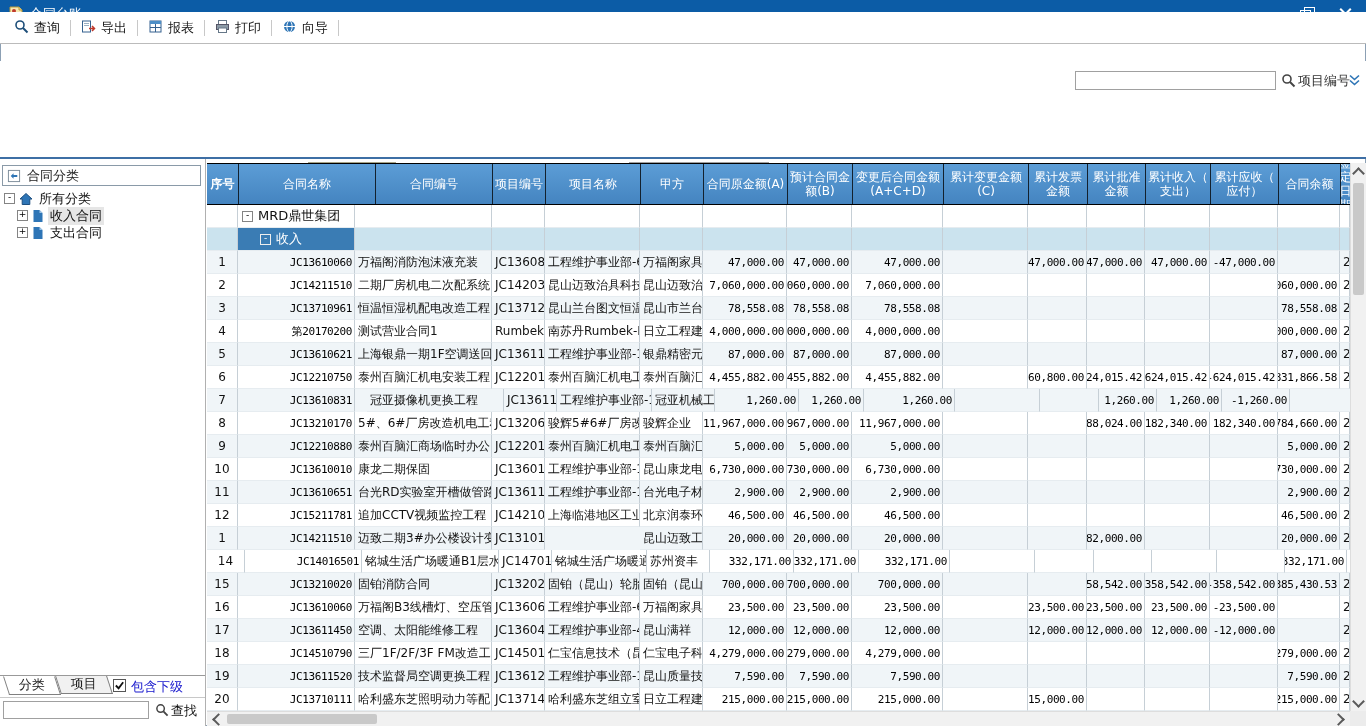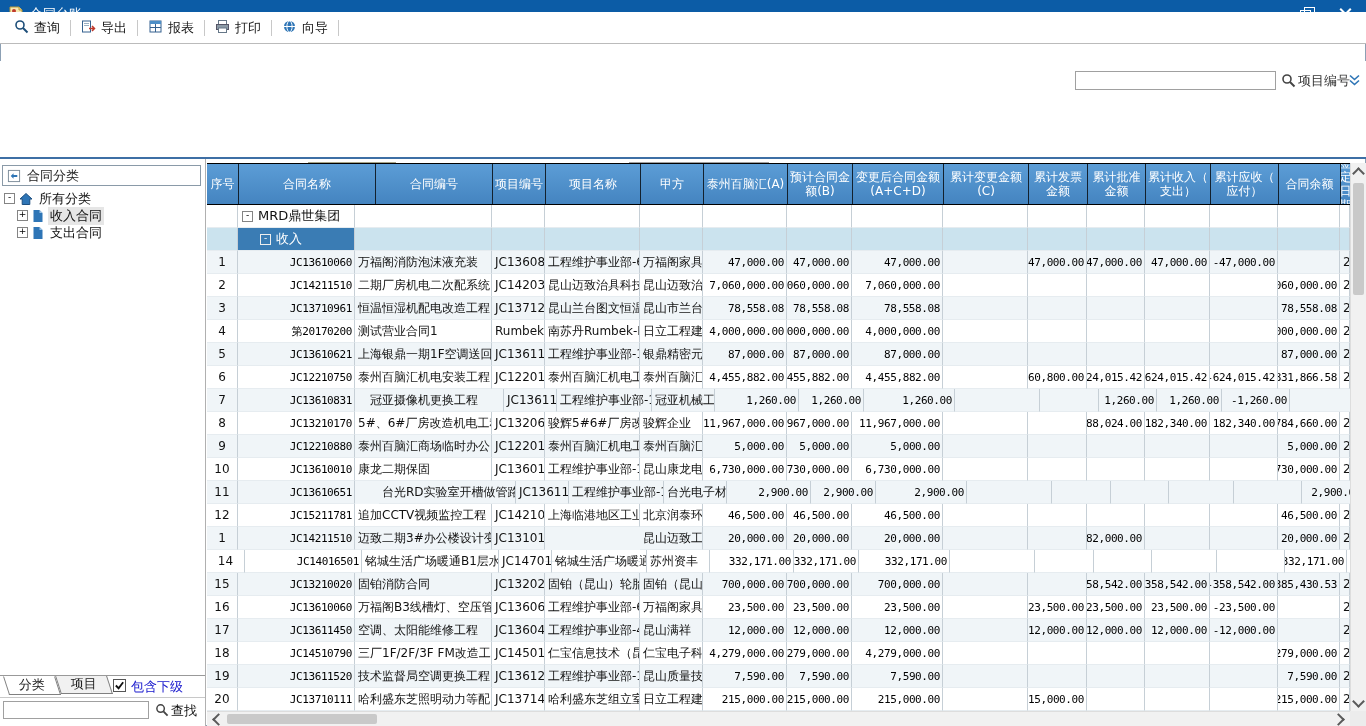--- a/index.html
+++ b/index.html
@@ -295,27 +295,27 @@
             <circle cx="6" cy="6" r="4" fill="none" stroke="#444" stroke-width="1.6"></circle>
             <line x1="9" y1="9" x2="13.5" y2="13.5" stroke="#444" stroke-width="2"></line>
           </svg>
       </span>
       <span class="find-lbl">查找</span>
     </div>
   </div>
 
   <div class="grid">
     <div class="gridhead" id="gridhead">
-        <div class="hcell" style="width: 31px;">序号</div>
+        <div class="hcell" style="width: 31px; font-weight: bold;">序号</div>
         <div class="hcell" style="width: 137px;">合同名称</div>
         <div class="hcell" style="width: 117px;">合同编号</div>
         <div class="hcell" style="width: 53px;">项目编号</div>
         <div class="hcell" style="width: 95px;">项目名称</div>
         <div class="hcell" style="width: 63px;">甲方</div>
-        <div class="hcell" style="width: 84px;">泰州百脑汇(A)</div>
+        <div class="hcell" style="width: 84px;">合同原金额(A)</div>
         <div class="hcell" style="width: 65px;">预计合同金
 额(B)</div>
         <div class="hcell" style="width: 91px;">变更后合同金额
 (A+C+D)</div>
         <div class="hcell" style="width: 85px;">累计变更金额
 (C)</div>
         <div class="hcell" style="width: 59px;">累计发票
 金额</div>
         <div class="hcell" style="width: 58px;">累计批准
 金额</div>
@@ -787,21 +787,21 @@
           <div class="cell " style="width: 62px;">
             <span class="nval">6,730,000.00</span>
           </div>
           <div class="cell txt" style="width: 10px;">2</div>
         </div>
         <div class="trow alt">
           <div class="cell ctr" style="width: 31px;">11</div>
           <div class="cell " style="width: 117px;">
             <span class="nval">JC13610651</span>
           </div>
-          <div class="cell txt" style="width: 137px; margin-left: 24px;">台光RD实验室开槽做管路</div>
+          <div class="cell txt" style="width: 137px;">台光RD实验室开槽做管路</div>
           <div class="cell txt" style="width: 53px;">JC13611-5</div>
           <div class="cell txt" style="width: 95px;">工程维护事业部-1</div>
           <div class="cell txt" style="width: 63px;">台光电子材</div>
           <div class="cell " style="width: 84px;">
             <span class="nval">2,900.00</span>
           </div>
           <div class="cell " style="width: 65px;">
             <span class="nval">2,900.00</span>
           </div>
           <div class="cell " style="width: 91px;">

